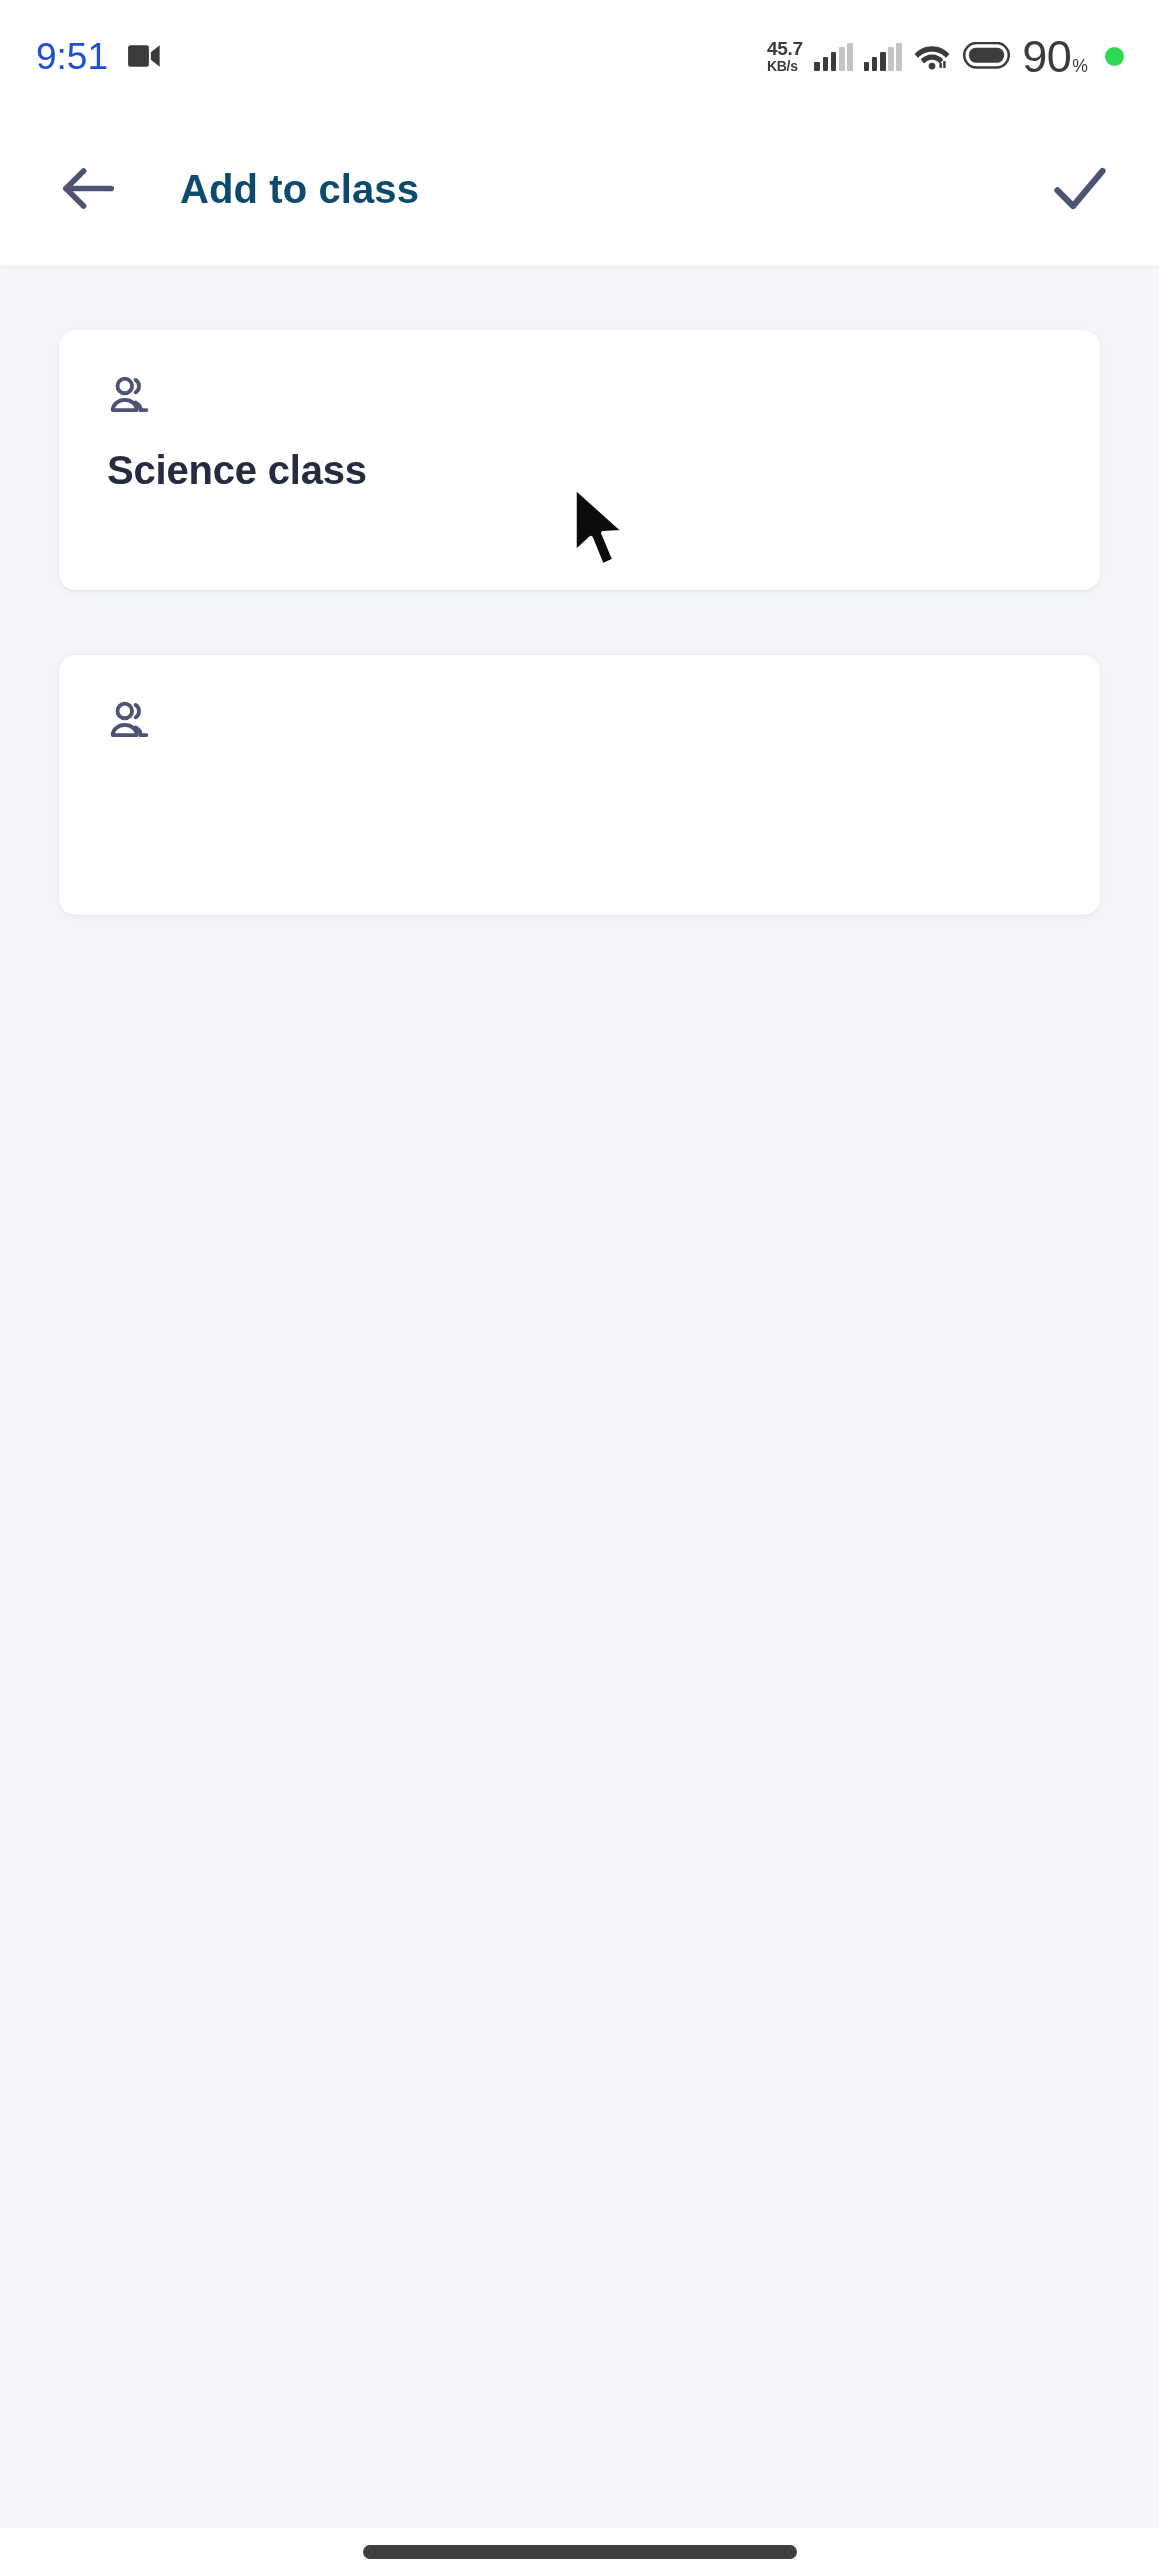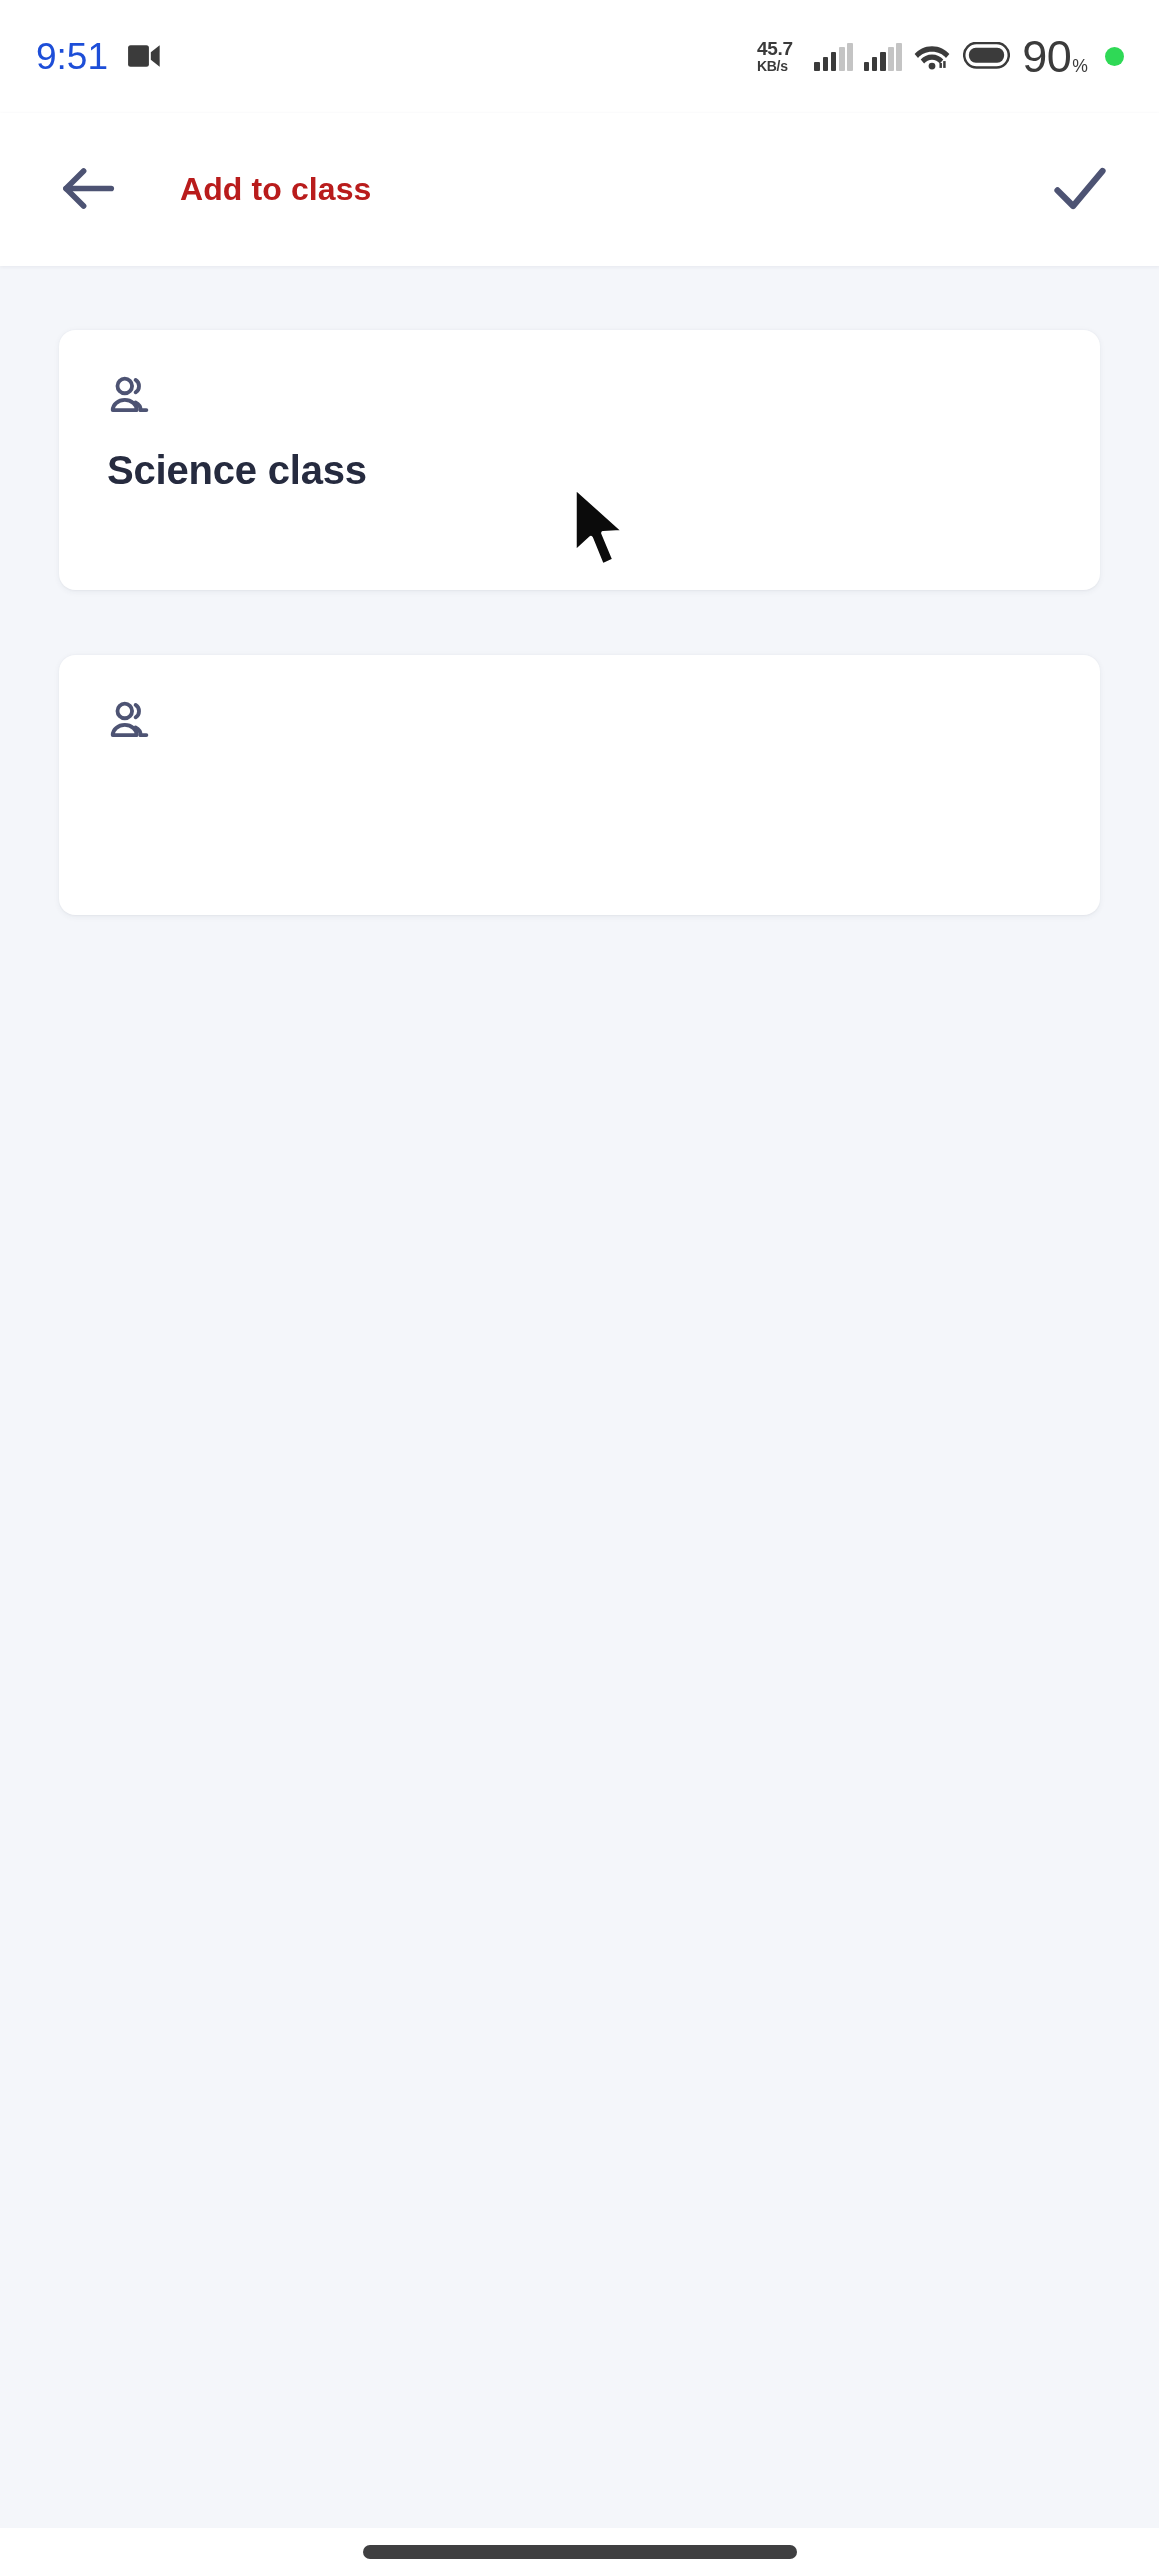--- a/index.html
+++ b/index.html
@@ -50,21 +50,21 @@
     display: flex;
     align-items: center;
     gap: 10.7px;
   }
   .netspeed {
     display: flex;
     flex-direction: column;
     align-items: flex-start;
     justify-content: center;
     line-height: 1.04;
-    margin-right: 11px;
+    margin-right: 1px;
   }
   .netspeed .n1 { font-size: 19px; font-weight: 700; color: #3b3b3b; letter-spacing: -0.3px; }
   .netspeed .n2 { font-size: 14px; font-weight: 700; color: #3b3b3b; letter-spacing: -0.3px; }
 
   .sig { display: flex; align-items: flex-end; gap: 2.5px; height: 28px; }
   .sig i { display: block; width: 5.7px; border-radius: 0.9px; background: #3b3b3b; }
   .sig i.off { background: #c4c4c4; }
   .sig i:nth-child(1) { height: 8.2px; }
   .sig i:nth-child(2) { height: 13.2px; }
   .sig i:nth-child(3) { height: 19px; }
@@ -101,23 +101,23 @@
     box-shadow: 0 1.3px 3.8px rgba(40,45,70,0.07);
     z-index: 5;
   }
   .back-btn {
     width: 75px; height: 75px;
     display: flex; align-items: center; justify-content: center;
     cursor: pointer;
     flex: 0 0 auto;
   }
   .app-title {
-    font-size: 32px;
+    font-size: 40px;
     font-weight: 600;
-    color: #b91c1c;
+    color: #0c4a6e;
     letter-spacing: 0.1px;
     margin-left: 55px;
     white-space: nowrap;
   }
   .appbar-spacer { flex: 1 1 auto; }
   .check-btn {
     width: 82px; height: 82px;
     display: flex; align-items: center; justify-content: center;
     cursor: pointer;
     flex: 0 0 auto;

